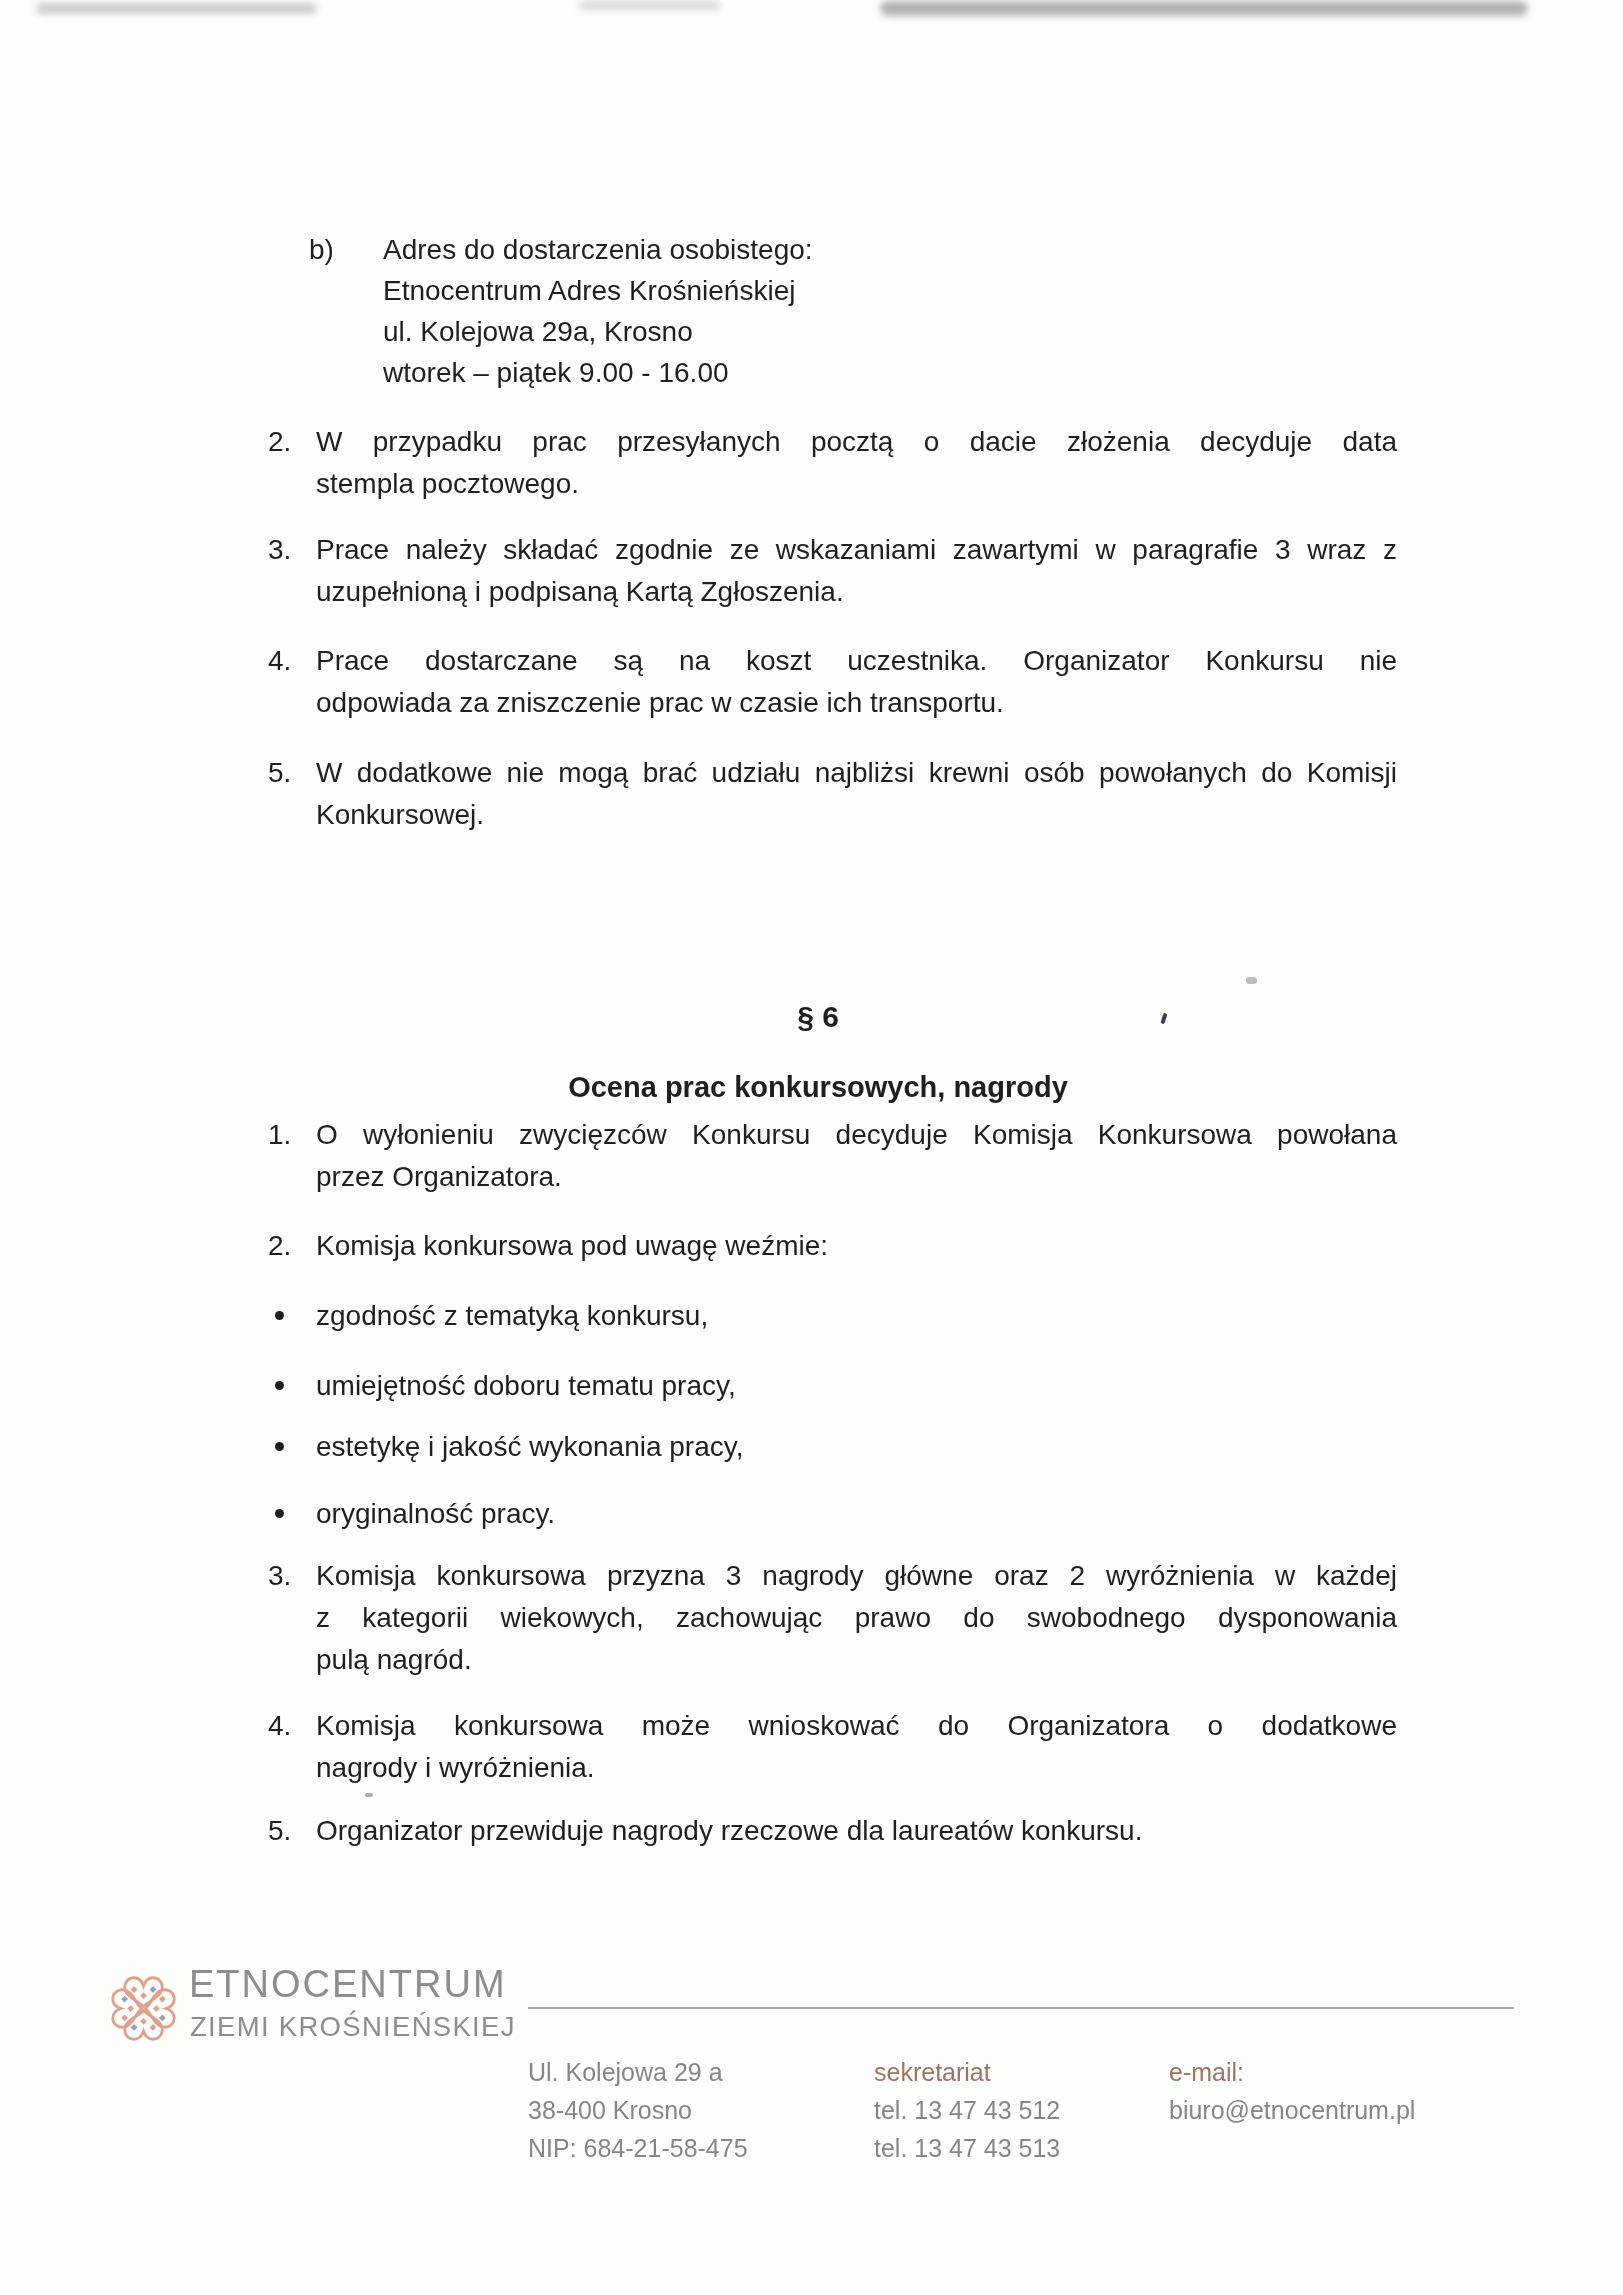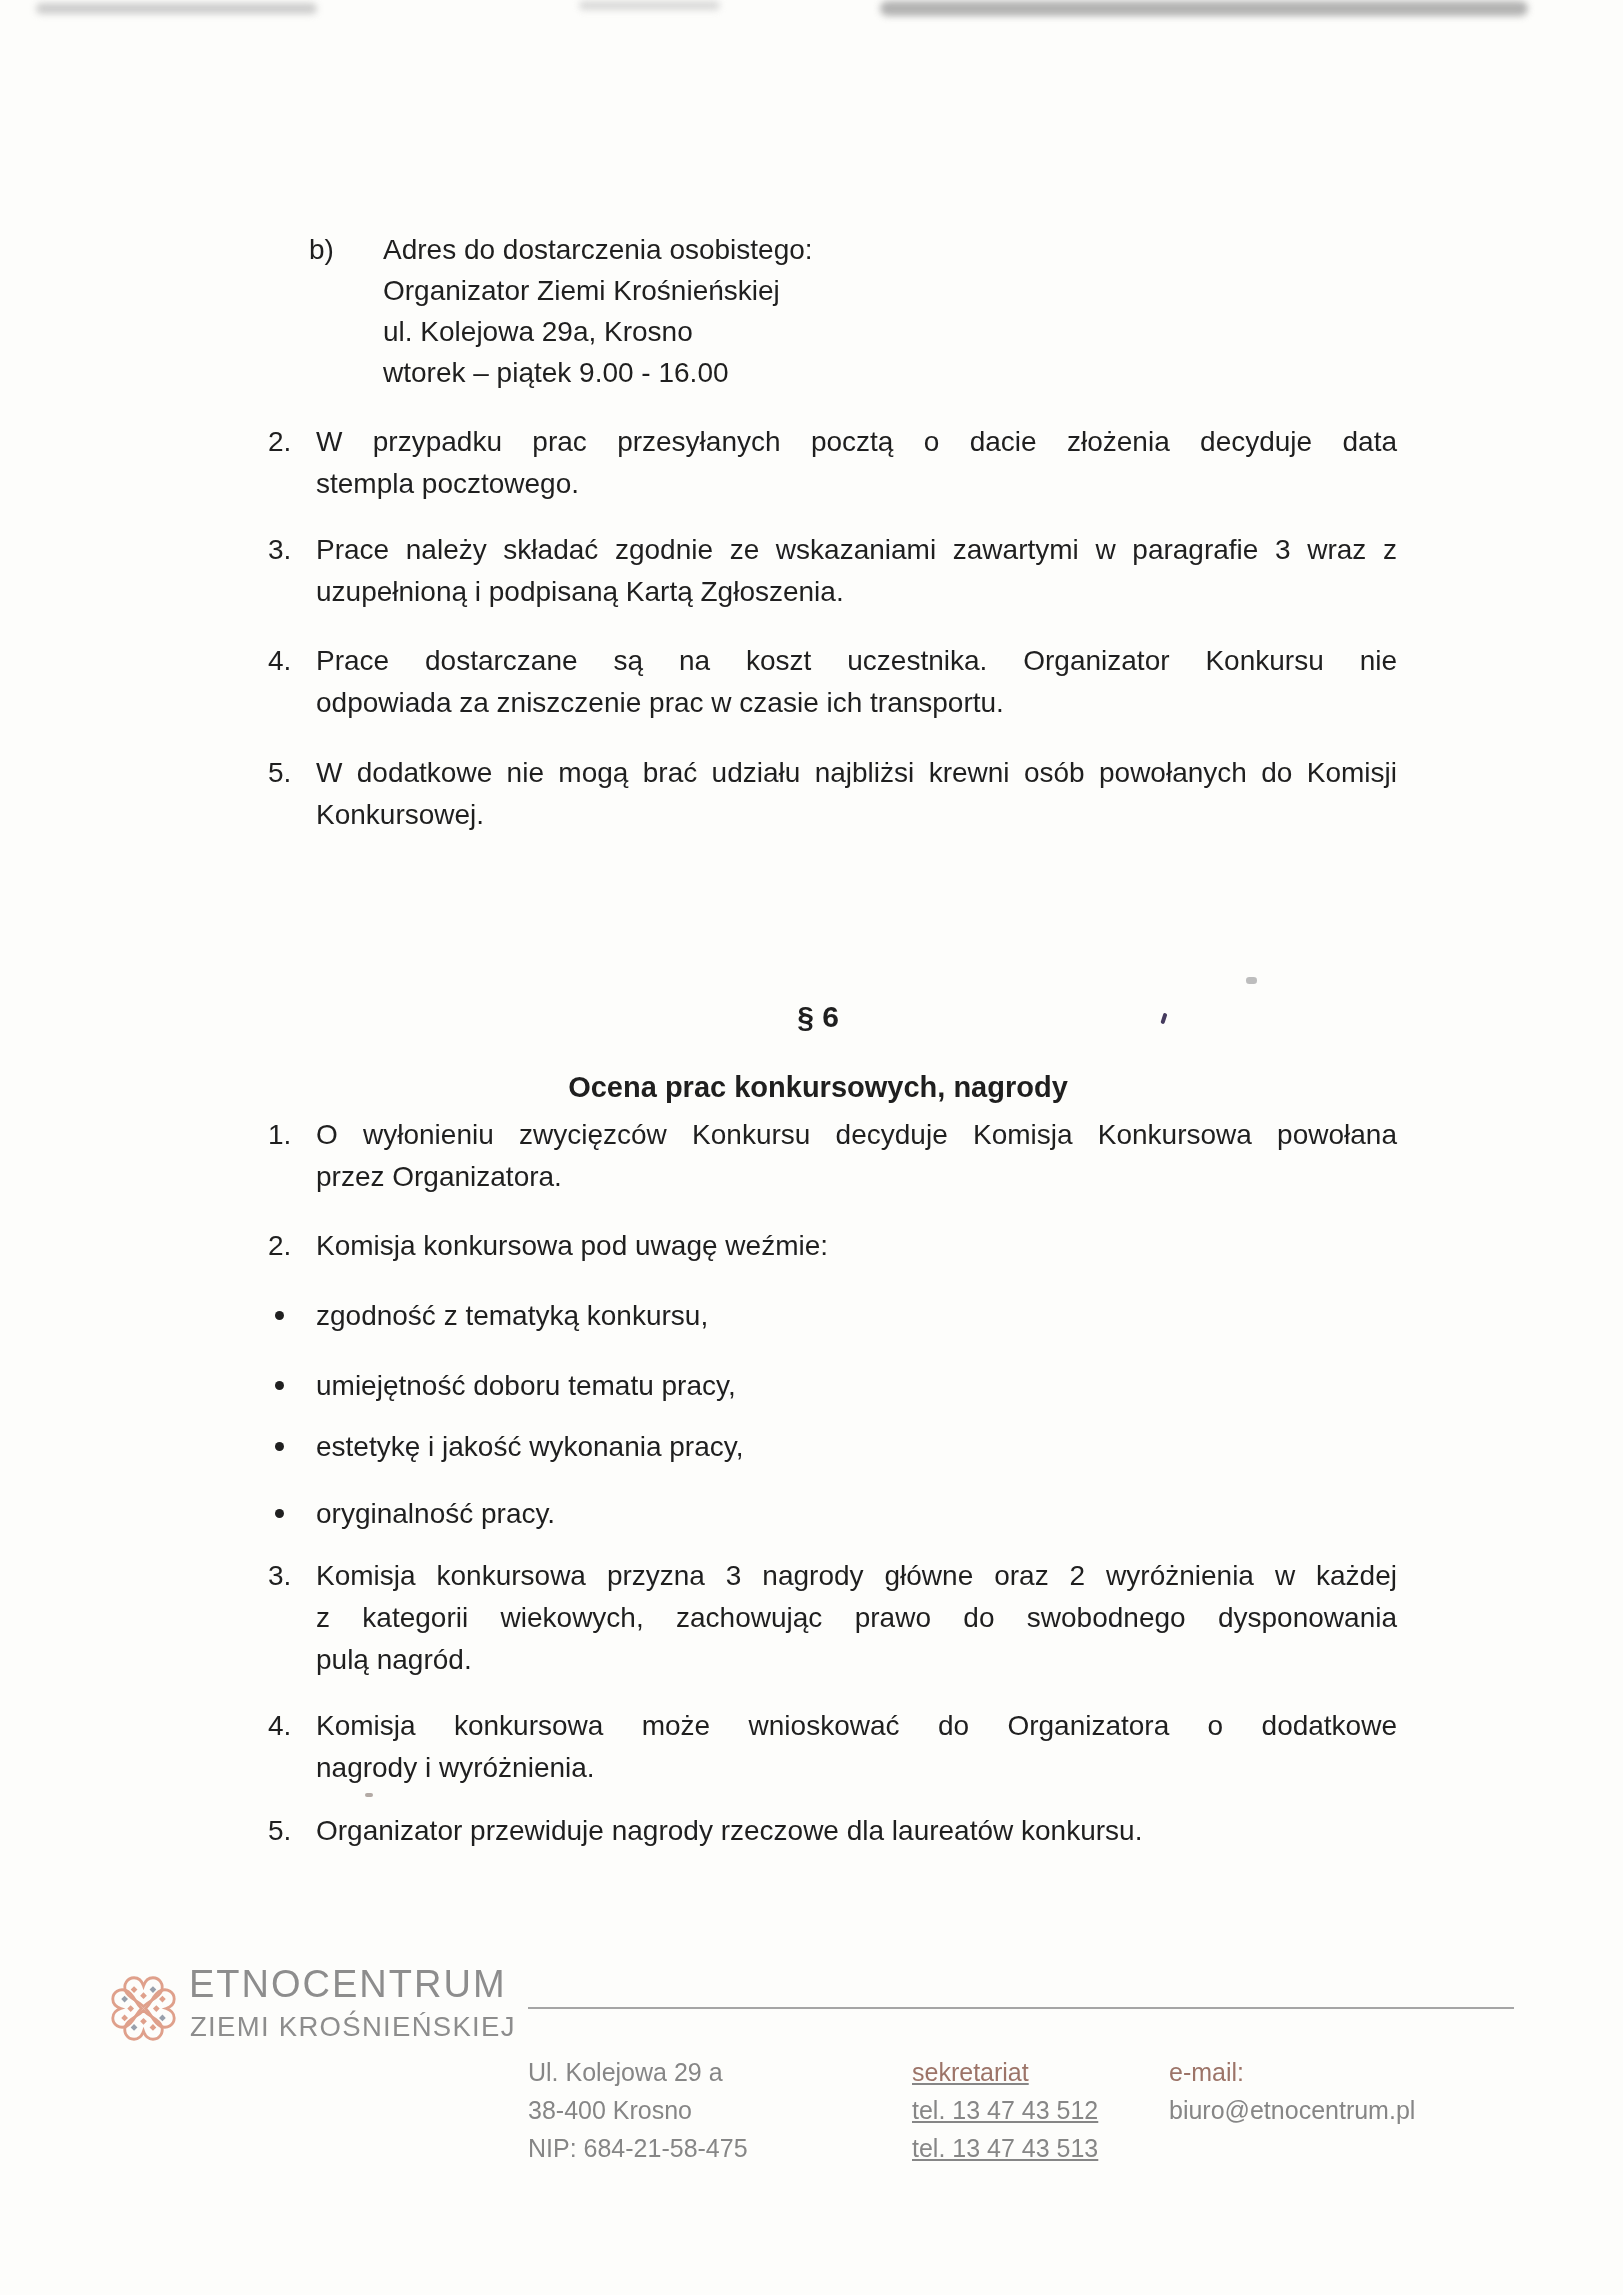--- a/index.html
+++ b/index.html
@@ -42,41 +42,41 @@
 
   
   .logo-name{position:absolute;left:189px;top:1966px;font-size:38px;letter-spacing:2px;
              color:#8d8d8d;line-height:37px;}
   .logo-sub{position:absolute;left:190px;top:2011px;font-size:27.5px;letter-spacing:1.3px;
             color:#8d8d8d;line-height:31px;}
   .flower{position:absolute;left:103px;top:1968px;}
   .divider{position:absolute;left:528px;top:2007px;width:986px;height:2px;background:#a5a5a5;}
   .fcol{position:absolute;top:2053px;font-size:25px;line-height:38px;color:#868686;}
   .fcol.c1{left:528px;}
-  .fcol.c2{left:912px;text-decoration:underline;}
+  .fcol.c2{left:874px;}
   .fcol.c3{left:1169px;}
   .accent{color:#9c7468;}
 </style>
 </head>
 <body>
 
 <div class="page">
 
   <div class="smudge s1"></div>
   <div class="smudge s2"></div>
   <div class="smudge s3"></div>
   <div class="speck p1"></div>
   <div class="speck p2"></div>
   <div class="speck p3"></div>
 
   <section class="addr" style="top:229px">
     <span class="marker">b)</span>
     <div class="atext">
       <div class="line">Adres do dostarczenia osobistego:</div>
-      <div class="line">Organizator Ziemi Krośnieńskiej</div>
+      <div class="line">Etnocentrum Adres Krośnieńskiej</div>
       <div class="line">ul. Kolejowa 29a, Krosno</div>
       <div class="line">wtorek – piątek  9.00 - 16.00</div>
     </div>
   </section>
 
   <section class="item" style="top:421px">
     <span class="num">2.</span>
     <div class="itext">
       <div class="line jl">W przypadku prac przesyłanych pocztą o dacie złożenia decyduje data</div>
       <div class="line">stempla pocztowego.</div>

